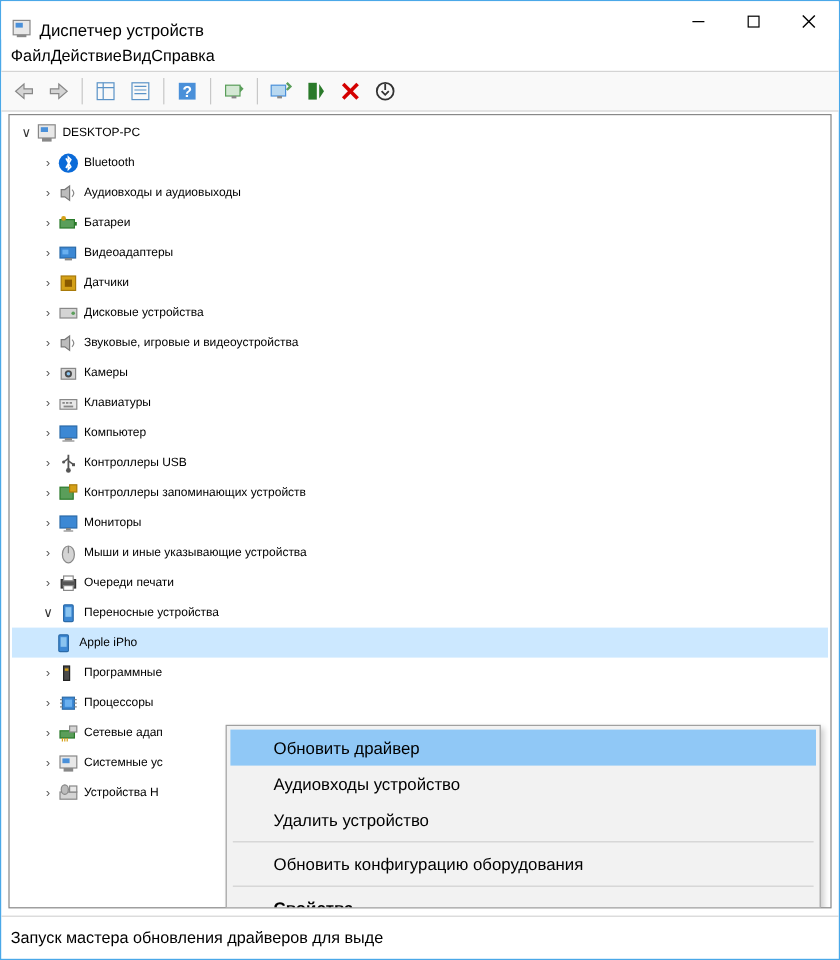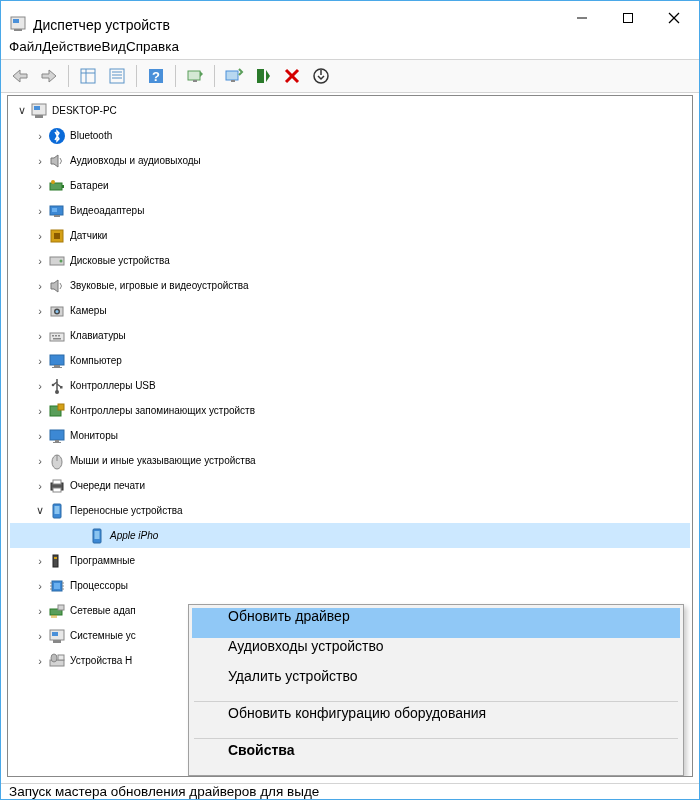--- a/index.html
+++ b/index.html
@@ -16,28 +16,28 @@
     .tbtn { width: 26px; height: 26px; display: flex; align-items: center; justify-content: center; cursor: pointer; border: 1px solid transparent; }
     .tsep { width: 1px; height: 22px; background: #c8c8c8; margin: 0 3px; }
     .treearea { flex: 1; border: 1px solid #888; margin: 2px 6px 6px 6px; overflow: hidden; position: relative; background: #fff; }
     .tree { font-size: 14px; padding: 2px; }
     .node { display: flex; align-items: center; height: 25px; cursor: pointer; white-space: nowrap; }
     .expander { width: 16px; display: flex; align-items: center; justify-content: center; }
     .nodeicon { width: 18px; height: 18px; margin-right: 4px; flex-shrink: 0; }
     .label { font-size: 10px; }
     .lvl0 { padding-left: 4px; }
     .lvl1 { padding-left: 22px; }
-    .lvl2 { padding-left: 78px; font-style: italic; }
+    .lvl2 { padding-left: 34px; }
     .selected { background: #cce8ff; }
     .context-menu { position: absolute; left: 180px; top: 508px; width: 496px; background: #f2f2f2; border: 1px solid #a0a0a0; box-shadow: 3px 3px 5px rgba(0,0,0,0.2); padding: 3px; z-index: 10; }
-    .cmenu-item { height: 30px; display: flex; align-items: flex-start; padding-left: 36px; font-size: 14px; cursor: pointer; }
+    .cmenu-item { height: 30px; display: flex; align-items: center; padding-left: 36px; font-size: 14px; cursor: pointer; }
     .cmenu-item.highlighted { background: #90c8f6; }
     .cmenu-item.bold { font-weight: 600; }
     .cmenu-sep { height: 1px; background: #d0d0d0; margin: 3px 2px; }
-    .statusbar { height: 16px; border-top: 1px solid #d4d4d4; padding: 2px 8px; font-size: 13.5px; display: flex; align-items: center; }
+    .statusbar { height: 36px; border-top: 1px solid #d4d4d4; padding: 2px 8px; font-size: 13.5px; display: flex; align-items: center; }
     .chev { font-size: 11px; color: #555; }
     .chev.open { color: #333; }
   </style>
 </head>
 <body>
 
 <div class="titlebar">
   <span class="icon">
     <svg viewBox="0 0 18 18">
         <rect x="2" y="2" width="14" height="12" fill="#e8e8e8" stroke="#888" stroke-width="1"></rect>

